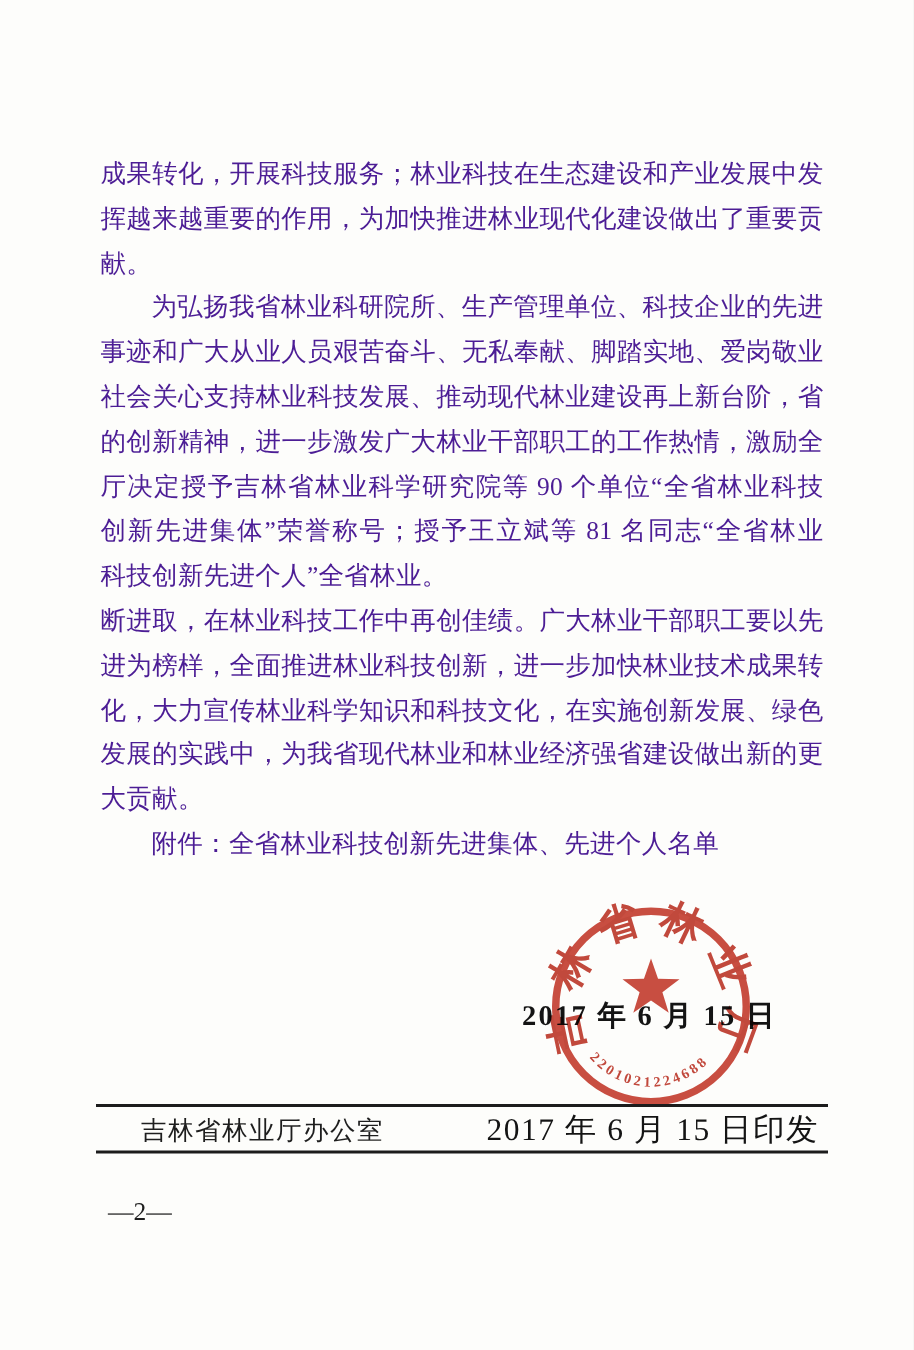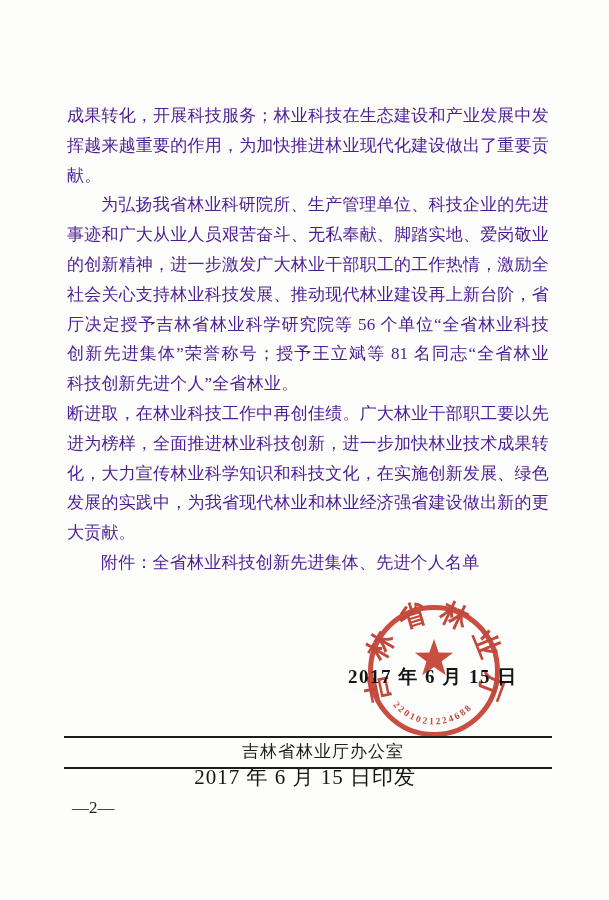--- a/index.html
+++ b/index.html
@@ -77,21 +77,20 @@
   .rule.bottom{top:767px;}
   .footer-row{
     position:absolute;
     left:64px;
     top:740px;
     width:488px;
     height:26px;
     display:flex;
     justify-content:space-between;
     align-items:center;
-    flex-direction:column;
   }
   .footer-office{
     margin-left:30px;
     font-size:17px;
     letter-spacing:1px;
     color:#1e1e1e;
   }
   .footer-printdate{
     margin-right:6px;
     font-size:21px;
@@ -110,23 +109,23 @@
 <body>
 
 <div class="page">
 
   <div class="text-block">
     <div class="doc-line">成果转化，开展科技服务；林业科技在生态建设和产业发展中发</div>
     <div class="doc-line">挥越来越重要的作用，为加快推进林业现代化建设做出了重要贡</div>
     <div class="doc-line end">献。</div>
     <div class="doc-line indent">为弘扬我省林业科研院所、生产管理单位、科技企业的先进</div>
     <div class="doc-line">事迹和广大从业人员艰苦奋斗、无私奉献、脚踏实地、爱岗敬业</div>
+    <div class="doc-line">社会关心支持林业科技发展、推动现代林业建设再上新台阶，省</div>
     <div class="doc-line">的创新精神，进一步激发广大林业干部职工的工作热情，激励全</div>
-    <div class="doc-line">社会关心支持林业科技发展、推动现代林业建设再上新台阶，省</div>
-    <div class="doc-line">厅决定授予吉林省林业科学研究院等 56 个单位“全省林业科技</div>
+    <div class="doc-line">厅决定授予吉林省林业科学研究院等 90 个单位“全省林业科技</div>
     <div class="doc-line">创新先进集体”荣誉称号；授予王立斌等 81 名同志“全省林业</div>
     <div class="doc-line end">科技创新先进个人”全省林业。</div>
     <div class="doc-line">断进取，在林业科技工作中再创佳绩。广大林业干部职工要以先</div>
     <div class="doc-line">进为榜样，全面推进林业科技创新，进一步加快林业技术成果转</div>
     <div class="doc-line">化，大力宣传林业科学知识和科技文化，在实施创新发展、绿色</div>
     <div class="doc-line">发展的实践中，为我省现代林业和林业经济强省建设做出新的更</div>
     <div class="doc-line end">大贡献。</div>
     <div class="doc-line indent end">附件：全省林业科技创新先进集体、先进个人名单</div>
   </div>
 

